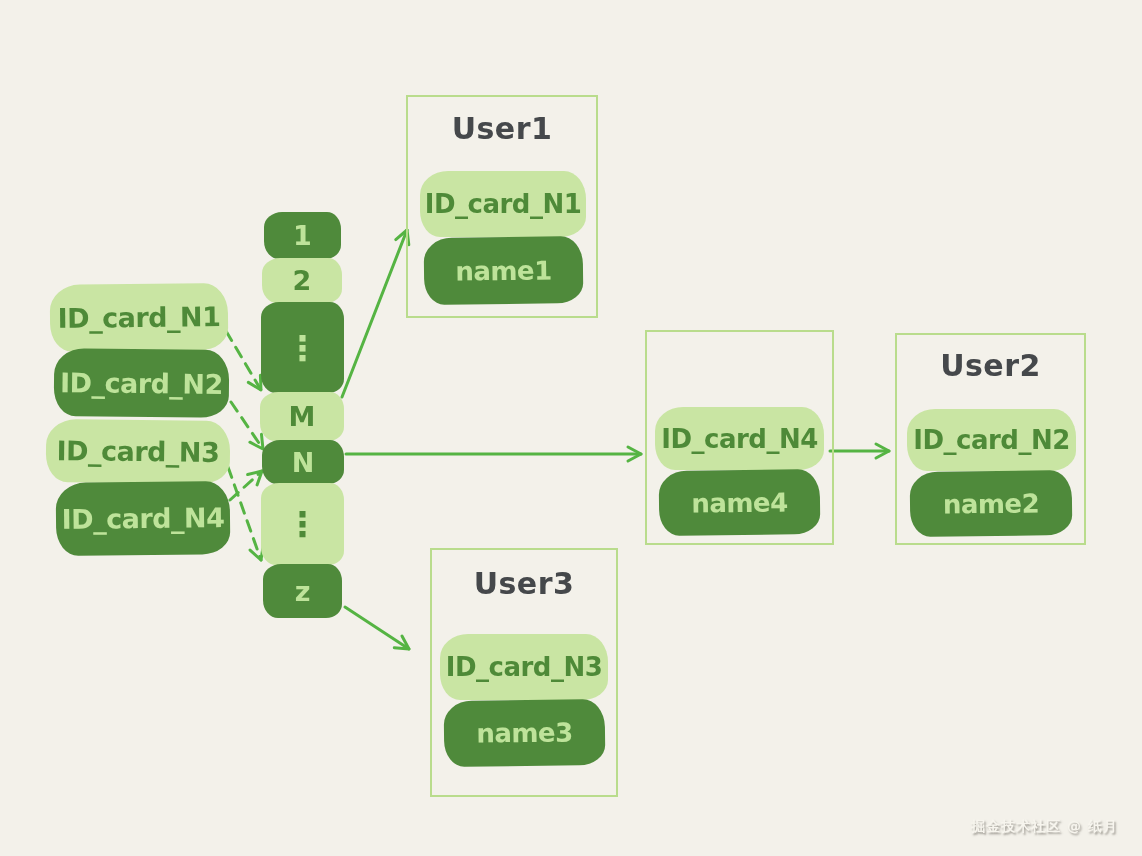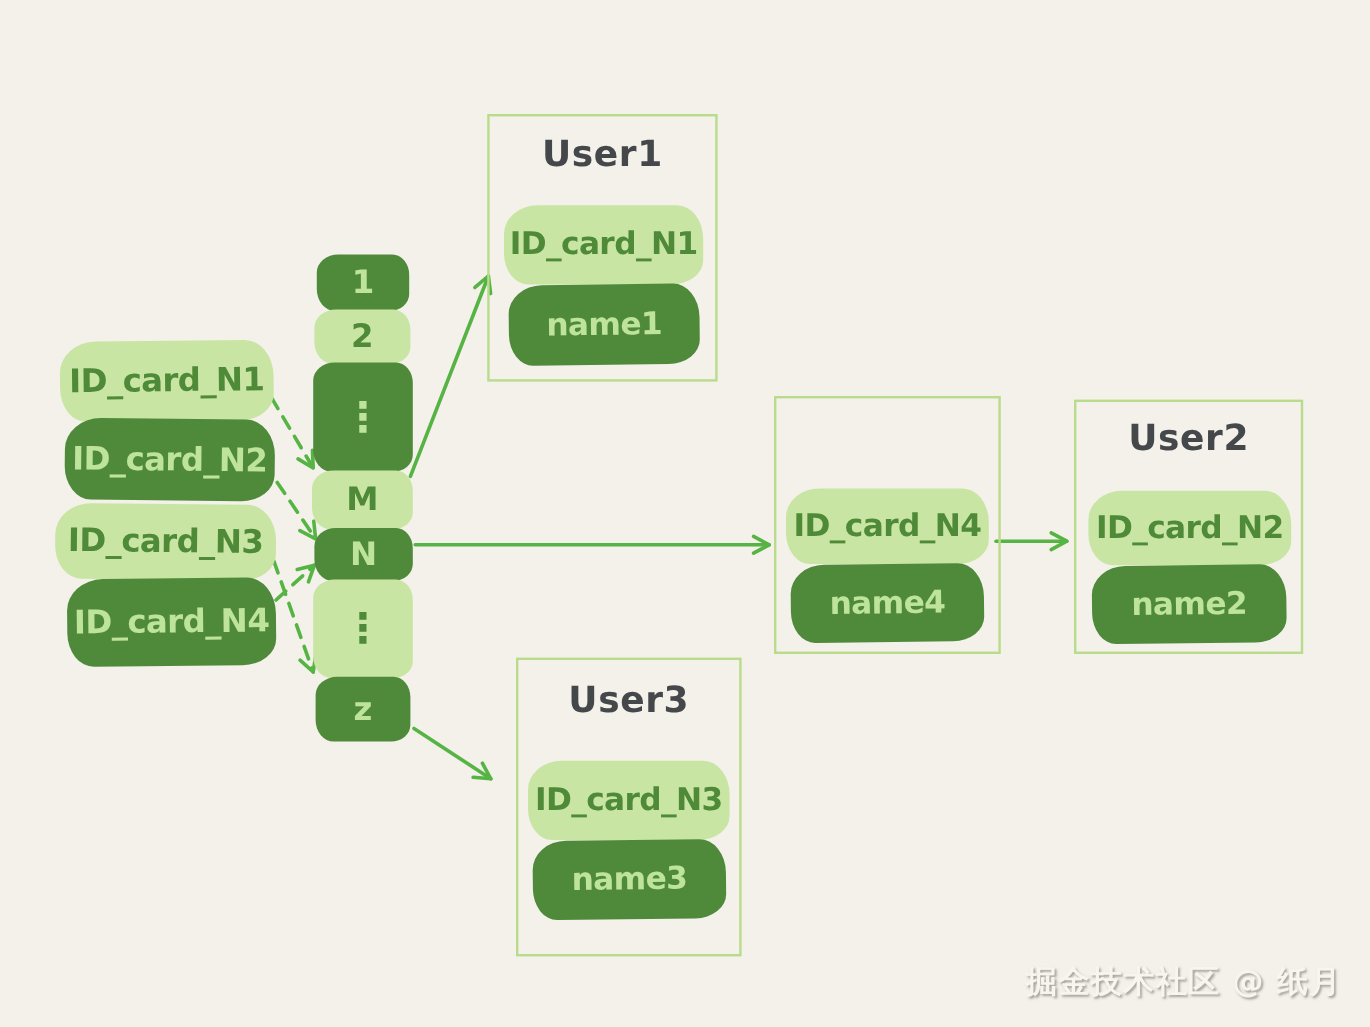--- a/index.html
+++ b/index.html
@@ -55,21 +55,21 @@
   .field-pill{
     position:absolute;display:flex;align-items:center;justify-content:center;
     font-weight:bold;font-size:26px;letter-spacing:-0.5px;
     border-radius:28px 22px 26px 20px / 24px 28px 20px 26px;
   }
   .field-pill.light{background:var(--pill-light);color:var(--text-on-light);}
   .field-pill.dark{background:var(--pill-dark);color:var(--text-on-dark);transform:rotate(-0.7deg);}
 
   #watermark{
     position:absolute;z-index:3;right:24px;bottom:20px;
-    font-size:26px;font-weight:bold;letter-spacing:1px;
+    font-size:14px;font-weight:bold;letter-spacing:1px;
     color:var(--watermark);
     text-shadow:1.5px 1.5px 2px rgba(100,97,88,0.55);
     margin-top:42px;
   }
 </style>
 </head>
 <body>
 
 <div id="canvas">
 

